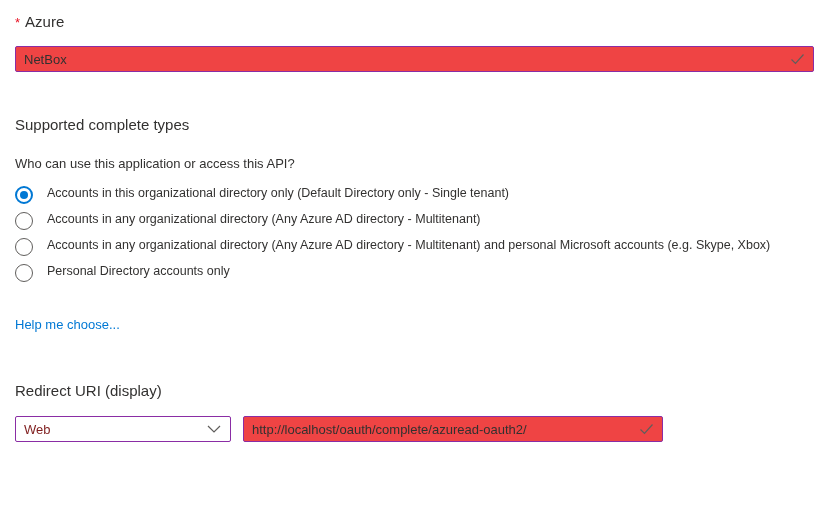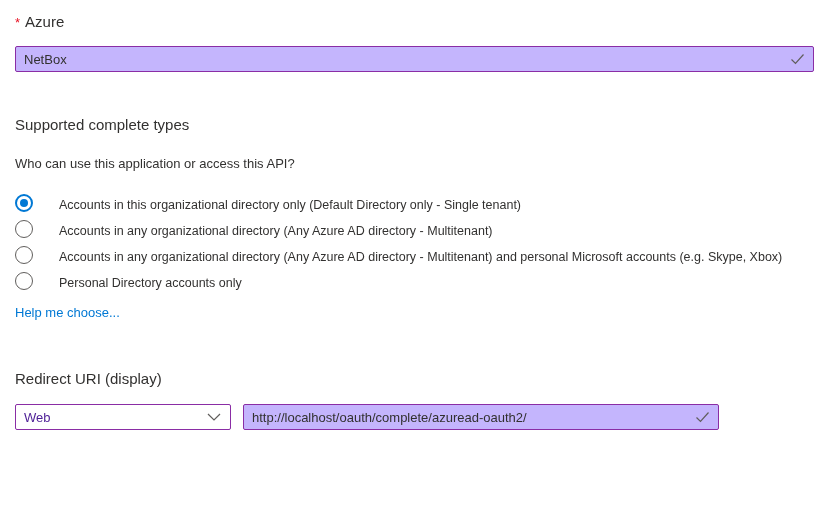--- a/index.html
+++ b/index.html
@@ -37,42 +37,42 @@
   .input-wrap.full { margin-top: 16px; width: 799px; }
   .input-wrap input {
     width: 100%; height: 26px;
     border: 1px solid #8a2da5;
     border-radius: 2px;
     padding: 0 30px 0 8px;
     font-family: "Liberation Sans", sans-serif;
     font-size: 13px;
     color: #323130;
     outline: none;
-    background: #c4b5fd;
+    background: #ef4444;
   }
   .check-icon {
     position: absolute;
     right: 9px; top: 6px;
     width: 15px; height: 14px;
     pointer-events: none;
   }
 
   .section-title {
     margin-top: 44px;
     font-size: 15px;
     color: #323130;
   }
   .question { margin-top: 21px; }
 
   .radio-group { margin-top: 13px; }
   .radio-row {
     display: flex;
-    align-items: flex-end;
+    align-items: flex-start;
     height: 26px;
-    gap: 26px;
+    gap: 14px;
     cursor: pointer;
   }
   .radio-circle {
     width: 18px; height: 18px;
     border-radius: 50%;
     border: 1px solid #605e5c;
     background: #fff;
     flex: 0 0 18px;
     position: relative;
   }
@@ -87,21 +87,21 @@
     background: #0078d4;
   }
   .radio-label {
     font-size: 12.5px;
     color: #323130;
     white-space: nowrap;
   }
 
   .help-link {
     display: inline-block;
-    margin-top: 15px;
+    margin-top: 27px;
     font-size: 13px;
     color: #0078d4;
     text-decoration: none;
     cursor: pointer;
   }
 
   .redirect-title { margin-top: 49px; }
   .redirect-desc { margin-top: 15px; }
 
   .uri-row {
@@ -113,25 +113,25 @@
   .select-box {
     width: 216px; height: 26px;
     border: 1px solid #8a2da5;
     border-radius: 2px;
     background: #fff;
     display: flex;
     align-items: center;
     justify-content: space-between;
     padding: 0 9px 0 8px;
     font-size: 13px;
-    color: #4c1d95;
+    color: #7f1d1d;
     cursor: pointer;
   }
   .chevron-icon { width: 14px; height: 8px; }
-  .uri-input-wrap { width: 476px; }
+  .uri-input-wrap { width: 420px; }
 </style>
 </head>
 <body>
 
 <div class="page">
 
   
   <div class="field-label">
     <span class="required">*</span>
     <span>Azure</span>

